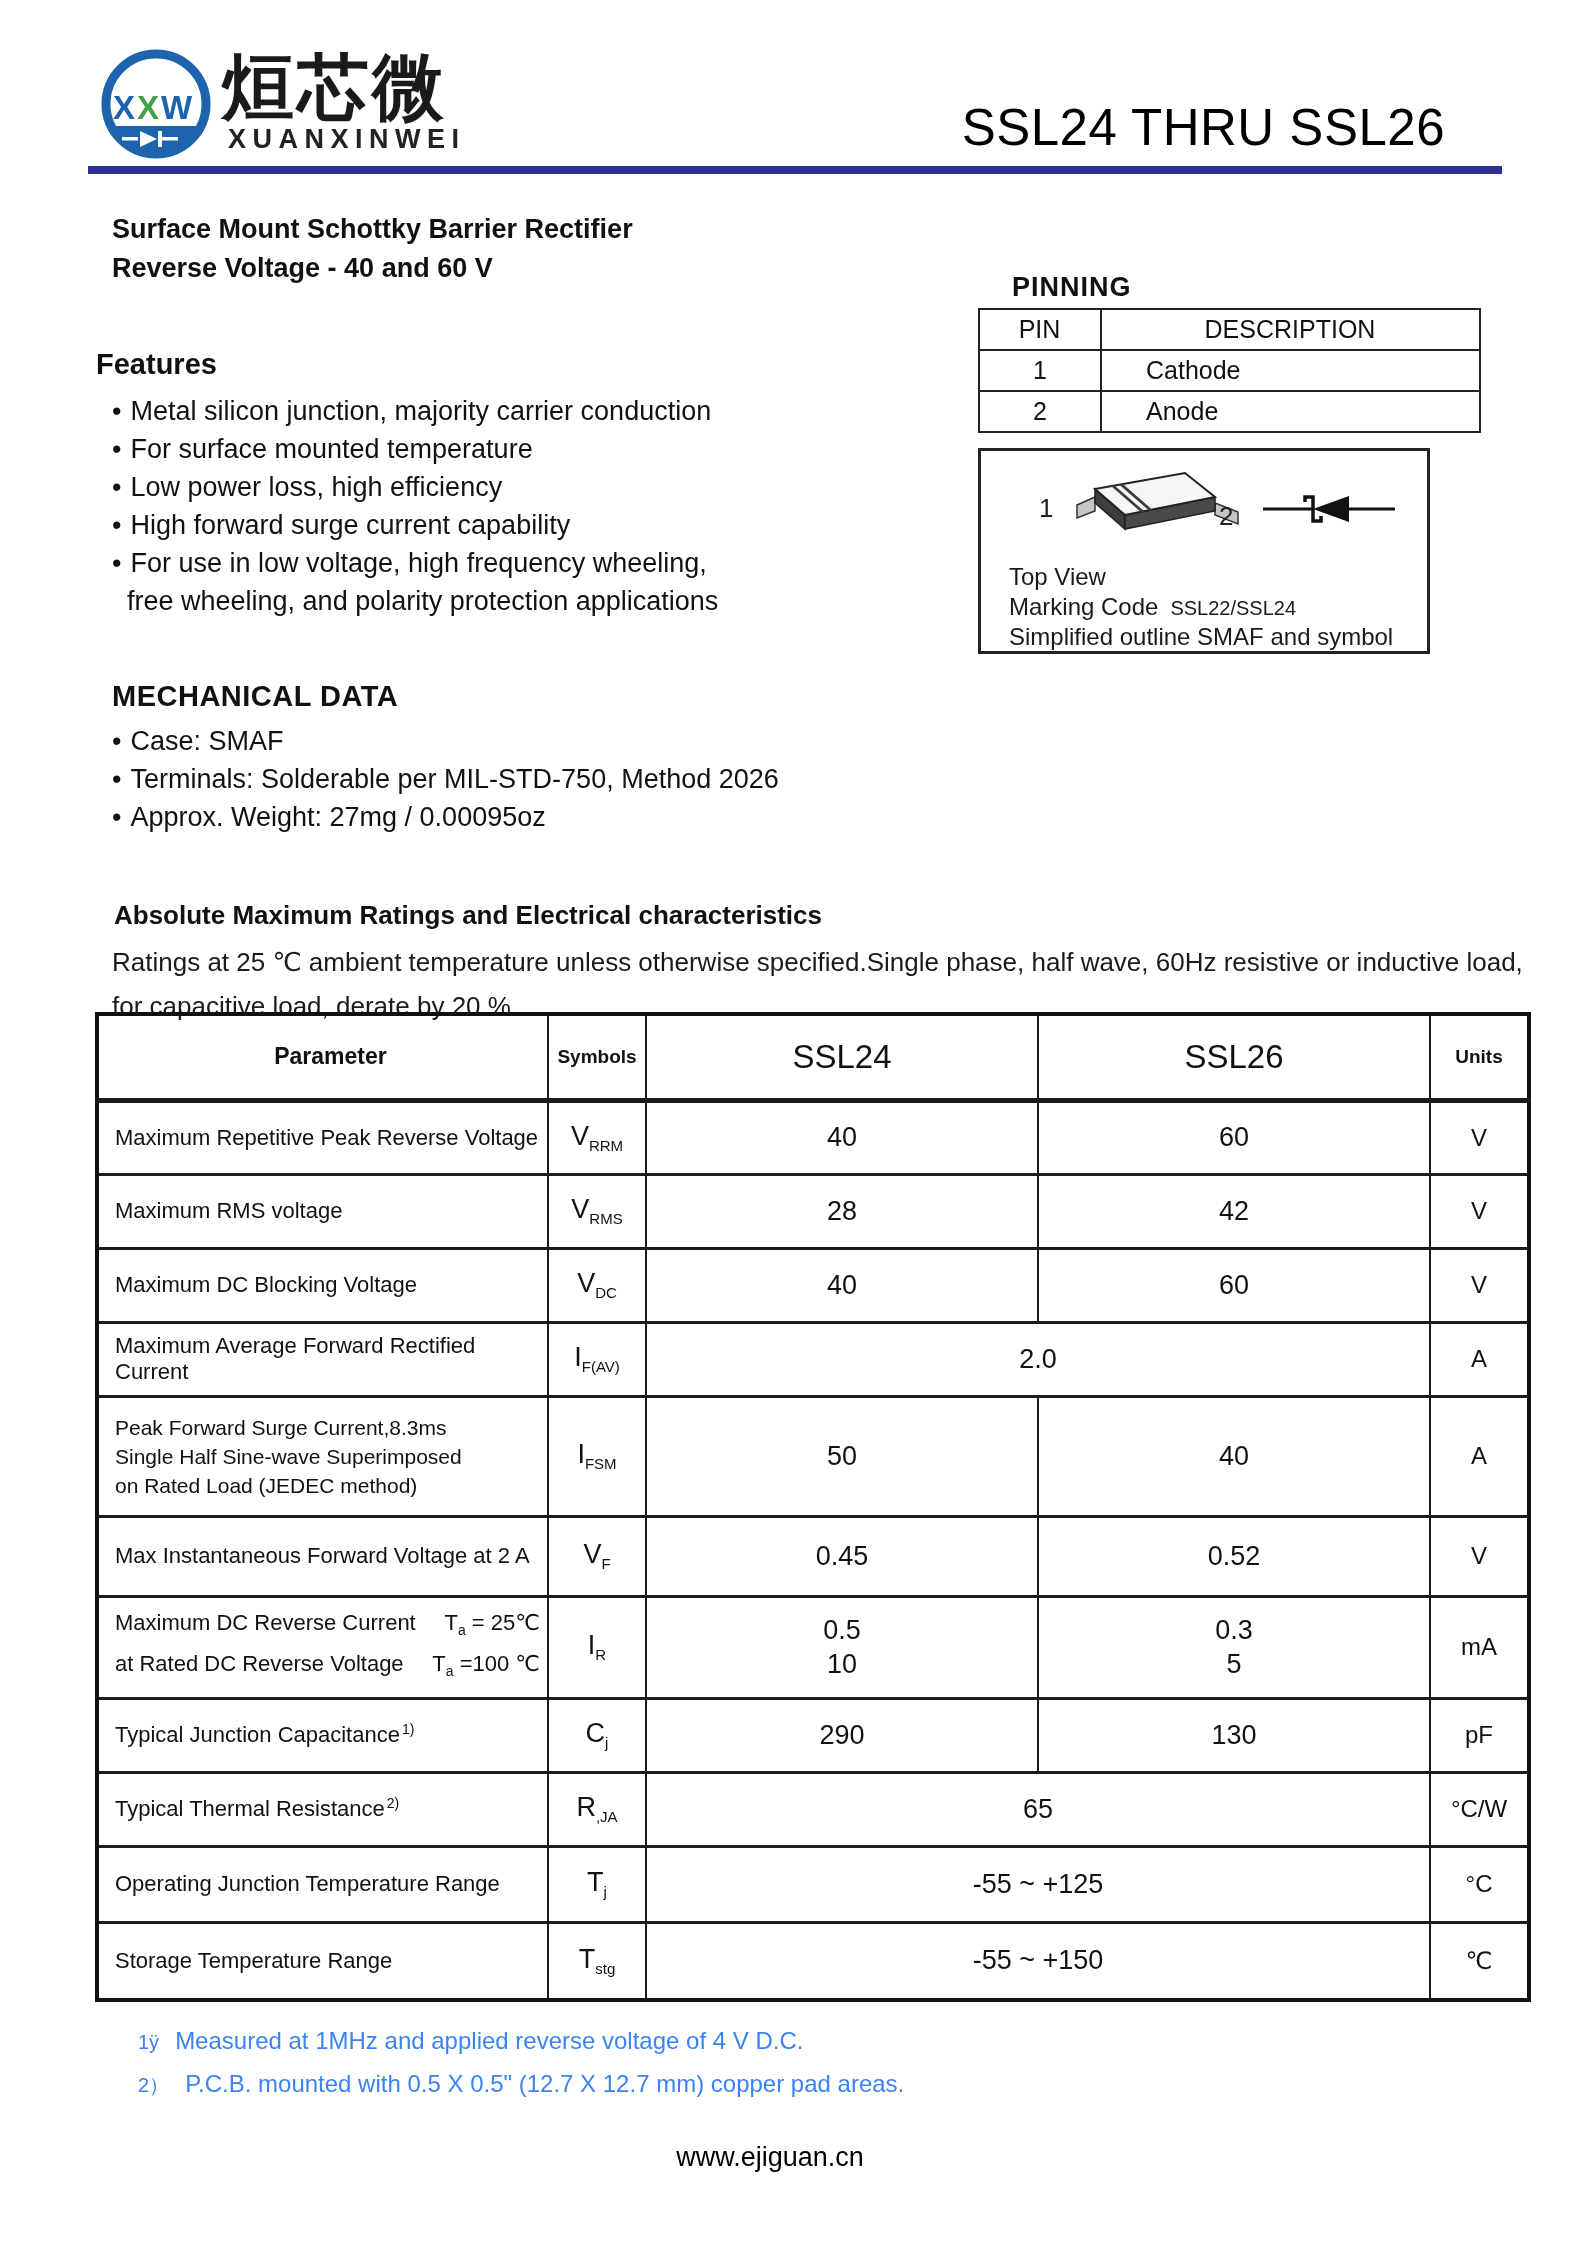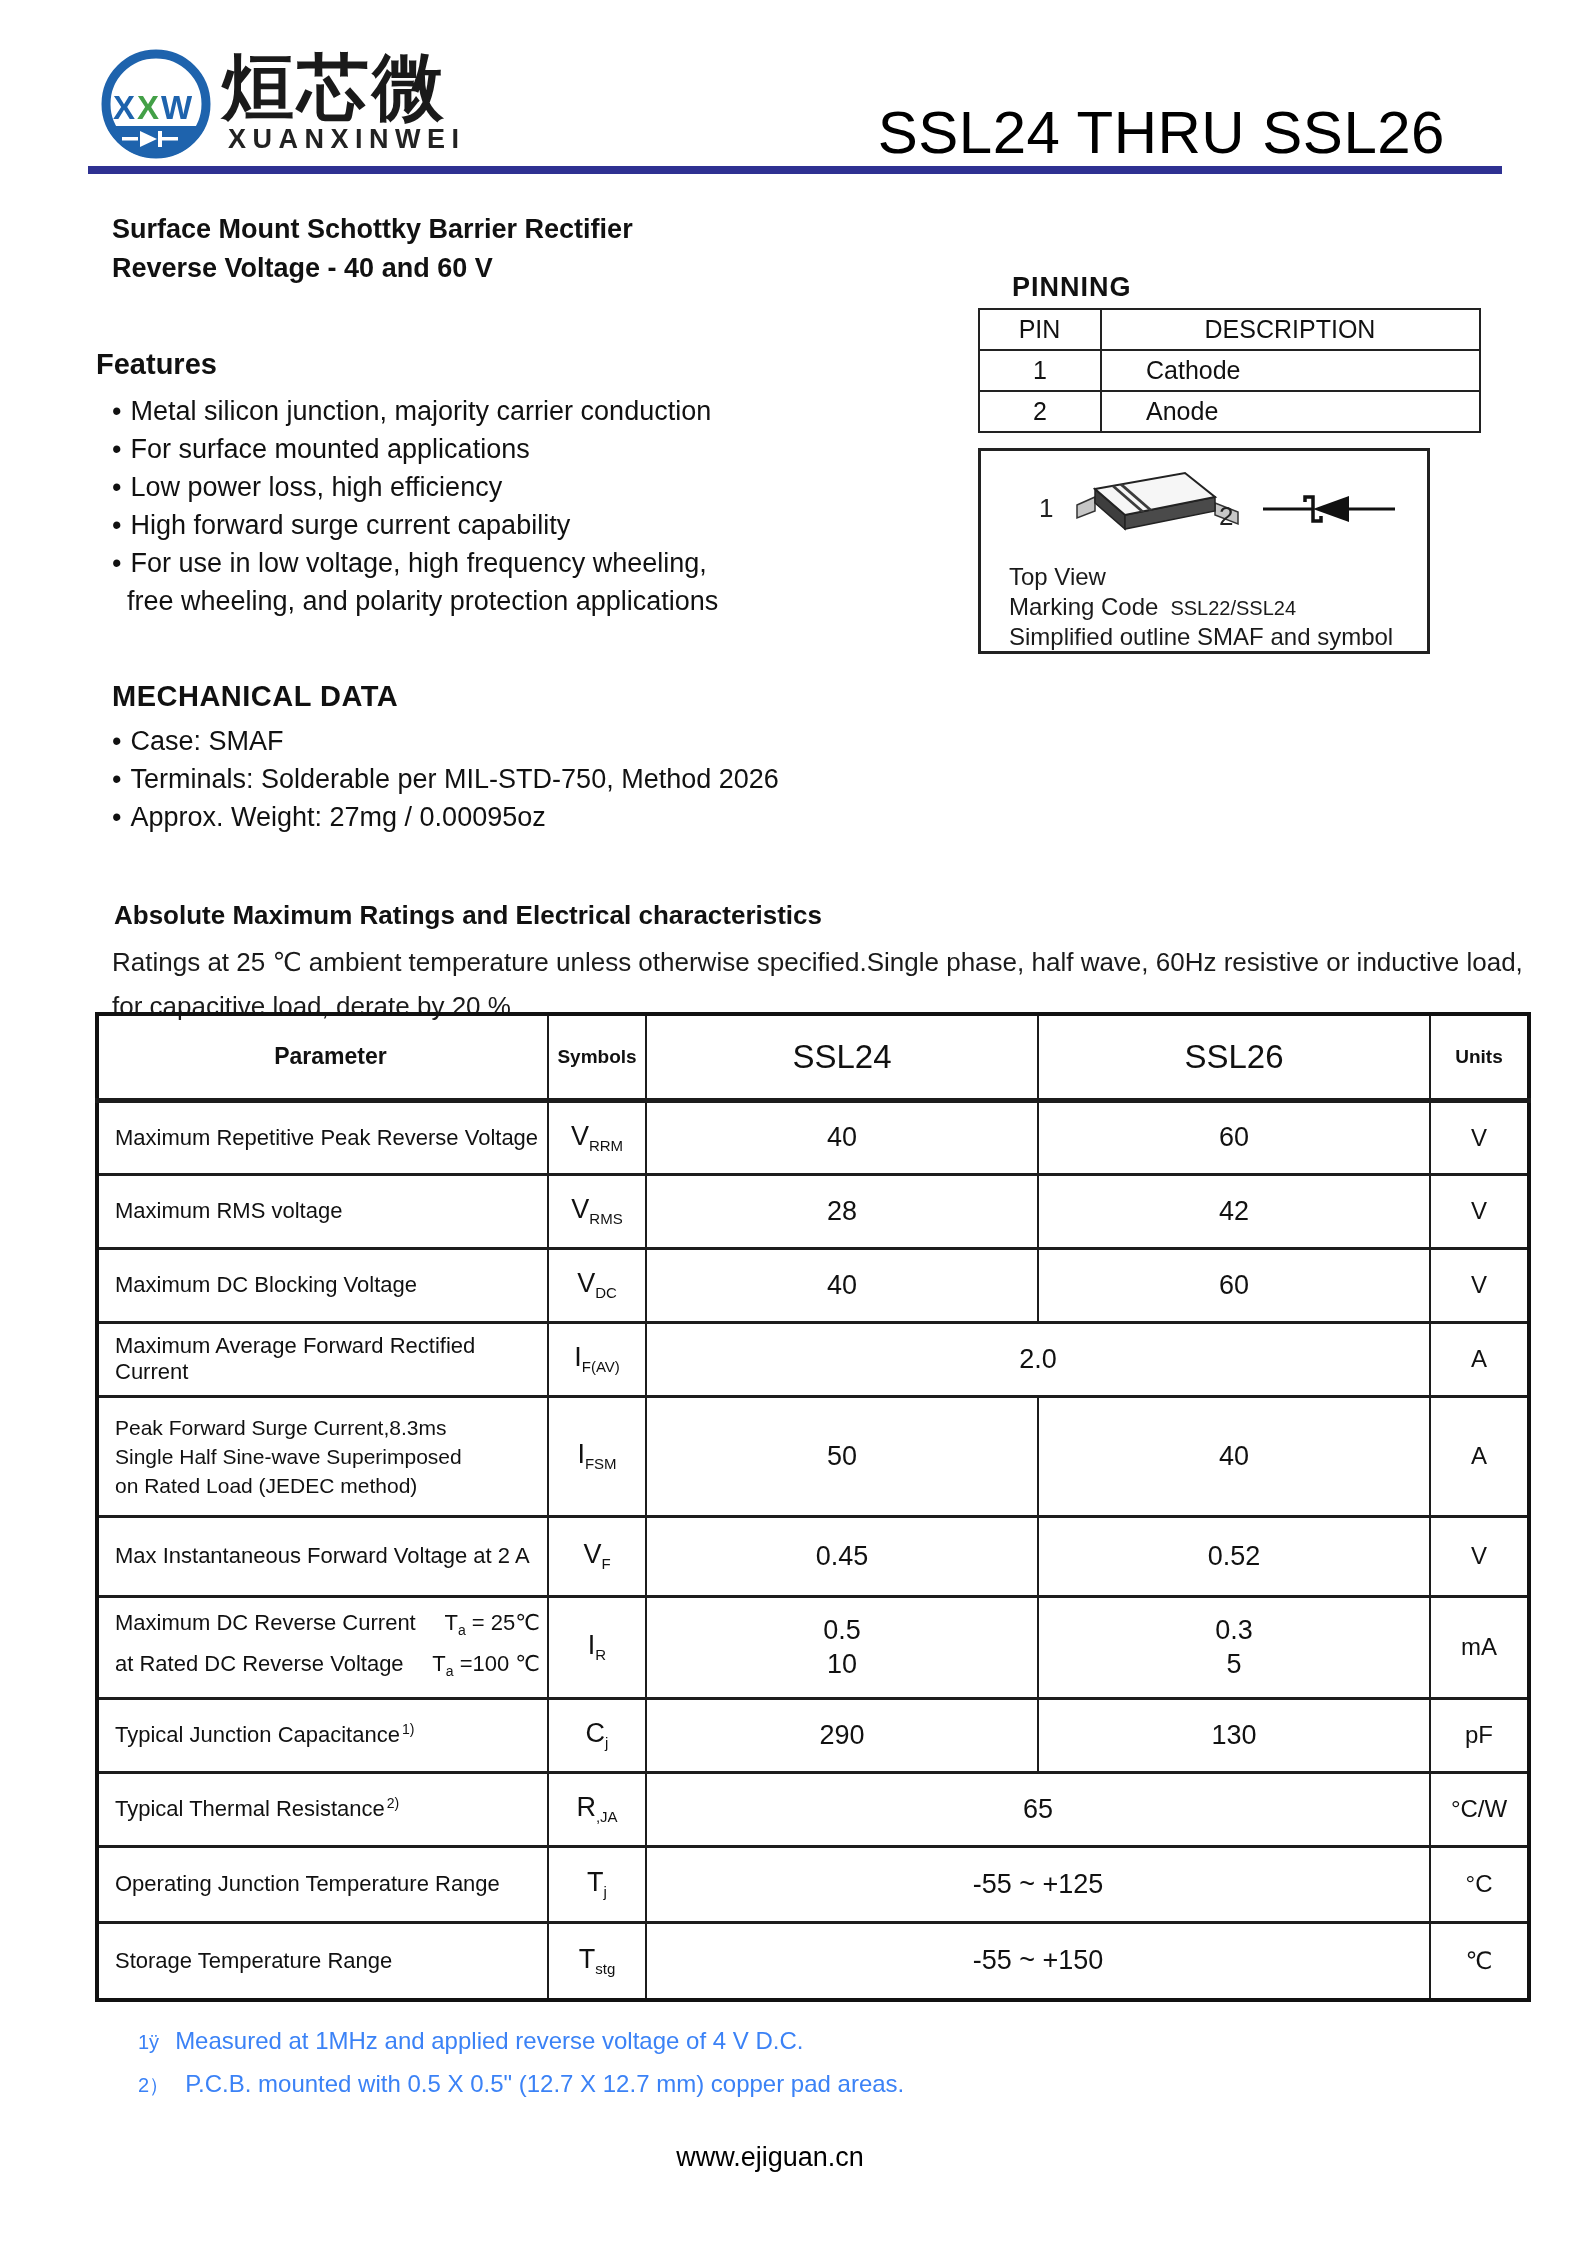--- a/index.html
+++ b/index.html
@@ -3,21 +3,21 @@
 <meta charset="utf-8">
 <style>
   html,body{margin:0;padding:0;background:#888;}
   .page{position:relative;width:1587px;height:2245px;background:#ffffff;
         font-family:"Liberation Sans","DejaVu Sans",sans-serif;color:#111;overflow:hidden;}
   .abs{position:absolute;}
 
   
   .logo-cn{left:222px;top:40px;font-size:72px;font-weight:700;letter-spacing:3px;color:#1a1a1a;}
   .logo-en{left:228px;top:124px;font-size:27px;font-weight:600;letter-spacing:6.5px;color:#222;}
-  .doc-title{top:98px;right:142px;font-size:60px;letter-spacing:.5px;color:#000;}
+  .doc-title{top:98px;right:142px;font-size:51px;letter-spacing:.5px;color:#000;}
   .header-rule{left:88px;top:166px;width:1414px;height:8px;background:#2e3192;}
 
   
   .intro{left:112px;top:210px;font-size:27px;font-weight:700;line-height:39px;}
   .sec-h{font-weight:700;font-size:29px;}
   .features-h{left:96px;top:348px;}
   .list{left:112px;font-size:27px;line-height:38px;}
   .features-list{top:392px;}
   .mech-h{left:112px;top:680px;letter-spacing:.5px;}
   .mech-list{top:722px;}
@@ -97,21 +97,21 @@
   <div class="abs header-rule"></div>
 
   <div class="abs intro">
     <div>Surface Mount Schottky Barrier Rectifier</div>
     <div>Reverse Voltage - 40 and 60 V</div>
   </div>
 
   <div class="abs sec-h features-h">Features</div>
   <div class="abs list features-list">
     <div class="li"><span class="blt">•</span><span>Metal silicon junction, majority carrier conduction</span></div>
-    <div class="li"><span class="blt">•</span><span>For surface mounted applications</span></div>
+    <div class="li"><span class="blt">•</span><span>For surface mounted temperature</span></div>
     <div class="li"><span class="blt">•</span><span>Low power loss, high efficiency</span></div>
     <div class="li"><span class="blt">•</span><span>High forward surge current capability</span></div>
     <div class="li"><span class="blt">•</span><span>For use in low voltage, high frequency wheeling,</span></div>
     <div class="li cont">free wheeling, and polarity protection applications</div>
   </div>
 
   <div class="abs sec-h mech-h">MECHANICAL DATA</div>
   <div class="abs list mech-list">
     <div class="li"><span class="blt">•</span><span>Case: SMAF</span></div>
     <div class="li"><span class="blt">•</span><span>Terminals: Solderable per MIL-STD-750, Method 2026</span></div>

